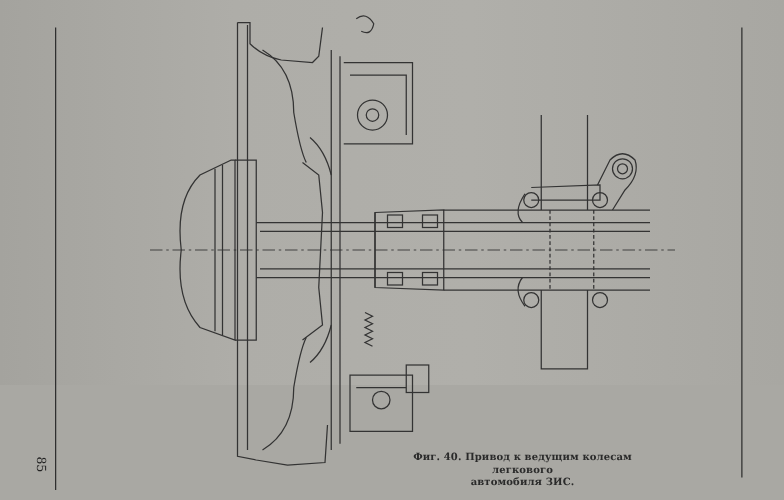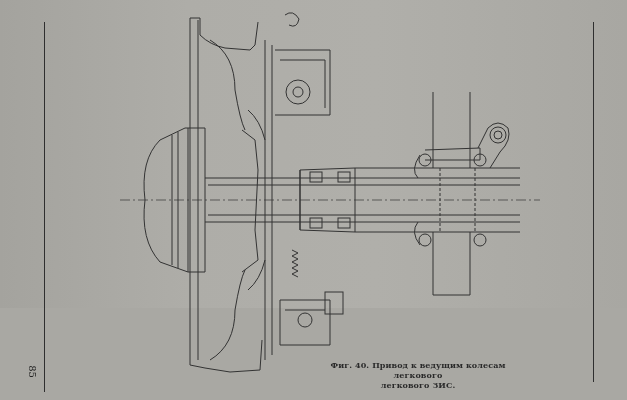--- a/index.html
+++ b/index.html
@@ -74,17 +74,17 @@
     <path d="M440 168 L440 232" stroke-dasharray="3,2"></path>
     <path d="M475 168 L475 232" stroke-dasharray="3,2"></path>
 
     <path d="M242 130 L255 140 L258 170 L255 230 L258 260 L242 272"></path>
     <path d="M248 110 Q260 120 265 140"></path>
     <path d="M248 290 Q260 280 265 260"></path>
   </svg>
 
   <div class="caption">
     <div>Фиг. 40. Привод к ведущим колесам легкового</div>
-    <div>легкового ЗИС.</div>
+    <div>автомобиля ЗИС.</div>
   </div>
 
   <div class="pagenum">85</div>
 </div>
 
 </body></html>

